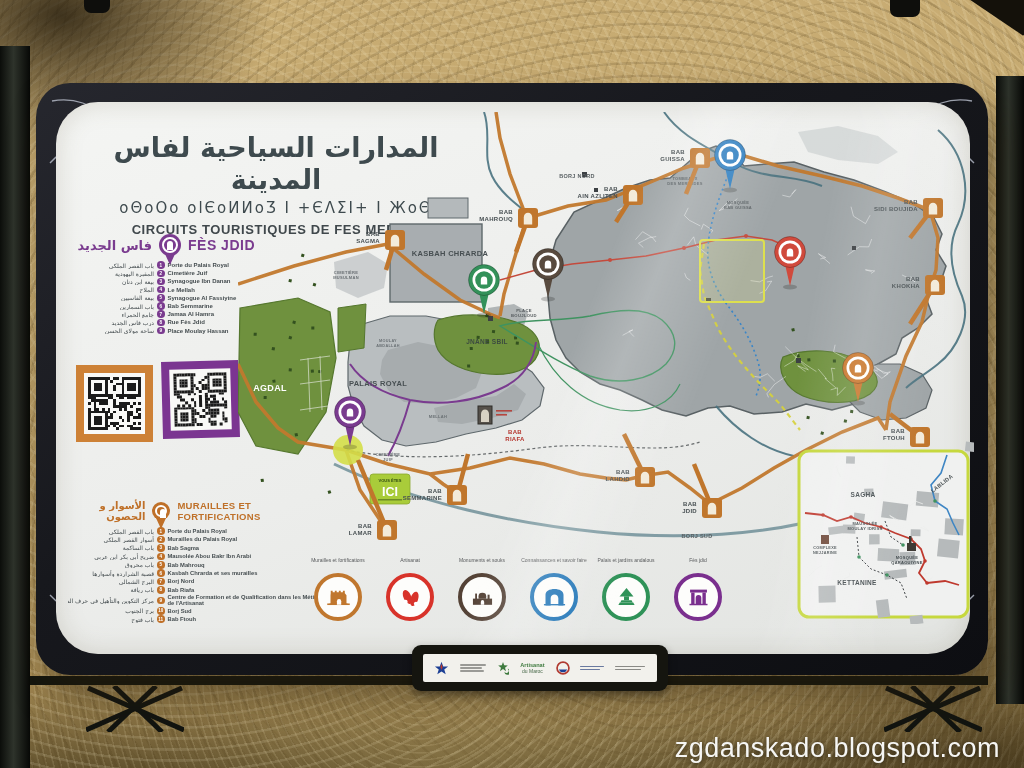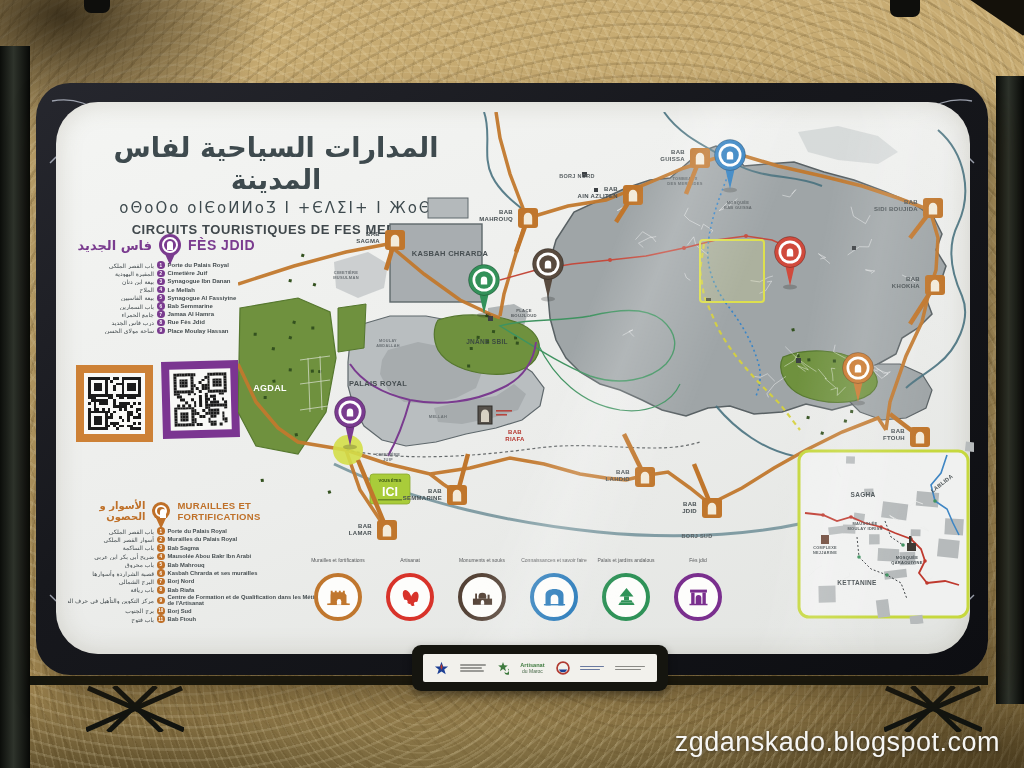--- a/index.html
+++ b/index.html
@@ -80,21 +80,21 @@
     margin:9px auto 0;display:flex;align-items:center;justify-content:center;}
   .lg-circle svg{width:27px;height:27px;display:block;}
   .plaque{position:absolute;left:412px;top:645px;width:256px;height:46px;background:#15150f;
     border-radius:9px;box-shadow:0 4px 8px rgba(0,0,0,.4);}
   .plaque-inner{position:absolute;left:11px;top:9px;right:11px;bottom:9px;background:#f2f1ec;
     border-radius:2px;display:flex;align-items:center;justify-content:space-around;padding:0 6px;}
   .logo-txt{display:flex;flex-direction:column;gap:1.5px;}
   .bar{height:1.6px;background:#9a9a96;border-radius:1px;}
   .artisanat{font-size:5.6px;color:#3e7a3e;font-weight:bold;line-height:1.1;text-align:center;}
   .artisanat .sub{font-size:5px;color:#4a6a4a;font-weight:normal;}
-  .watermark{position:absolute;right:24px;bottom:10px;font-size:27px;color:#f6f6f4;
+  .watermark{position:absolute;right:24px;bottom:4px;font-size:27px;color:#f6f6f4;
     text-shadow:0 1px 4px rgba(0,0,0,.55);letter-spacing:.5px;z-index:60;}
 </style>
 </head>
 <body>
 
 <div class="photo">
 
   <div class="post post-left"></div>
   <div class="post post-right"></div>
   <div class="finial" style="left:84px;top:0;width:26px;height:13px;"></div>

